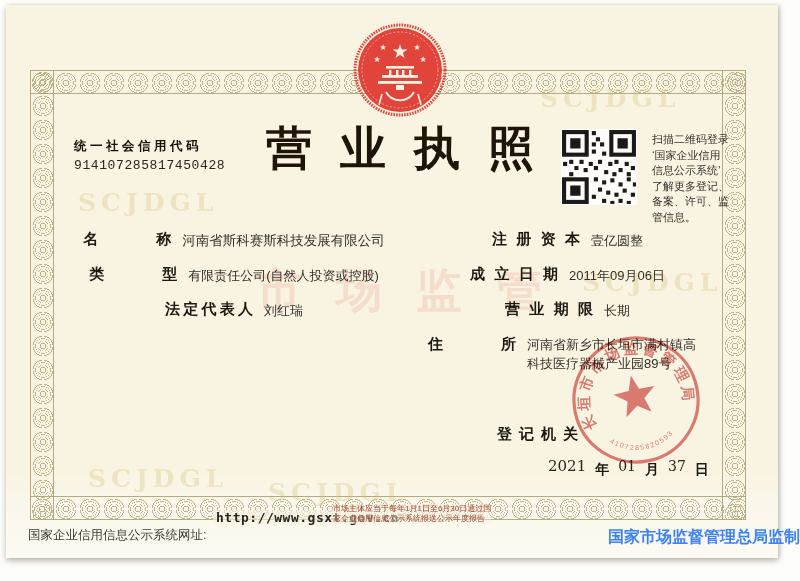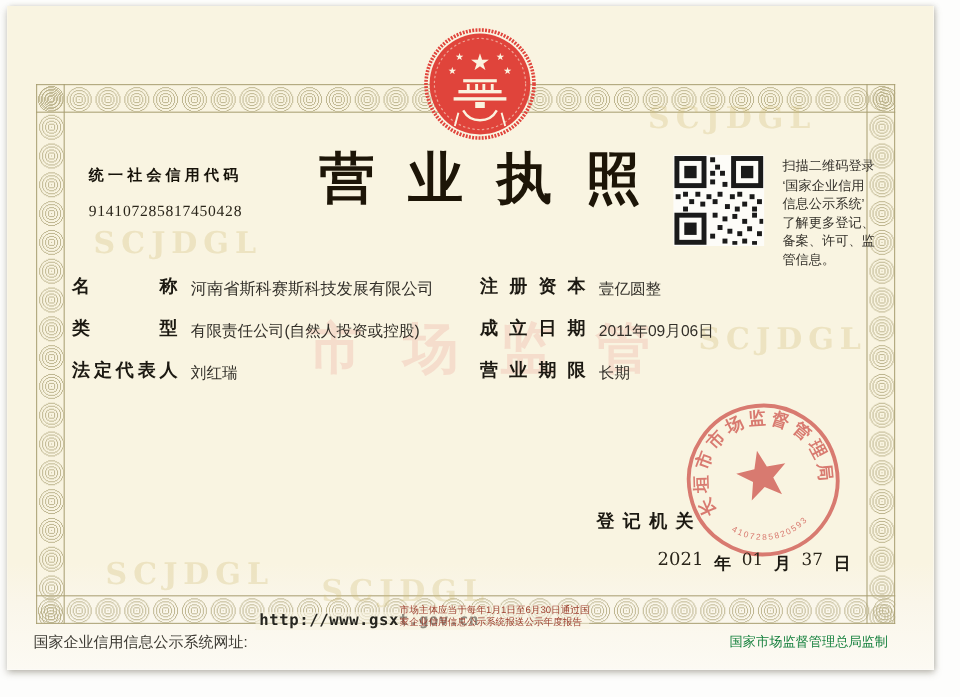--- a/index.html
+++ b/index.html
@@ -25,41 +25,41 @@
   .b-left   { left:30px; top:70px;  width:24px;  height:450px; border-left:1px solid #a99f72; border-right:1px solid #a99f72; }
   .b-right  { left:722px; top:70px; width:24px;  height:450px; border-left:1px solid #a99f72; border-right:1px solid #a99f72; }
 
   .wm { position:absolute; font-weight:bold; font-size:25px; letter-spacing:5px;
         color:rgba(208,188,118,.30); font-family:"DejaVu Serif", serif; }
   .wm-pink { position:absolute; left:256px; top:260px; font-size:46px; font-weight:bold;
              letter-spacing:34px; color:rgba(228,128,122,.20); white-space:nowrap; }
 
   .credit-code { position:absolute; left:74px; top:138px; }
   .credit-code .lab { font-size:12.5px; font-weight:bold; letter-spacing:3.5px; color:#17130a; }
-  .credit-code .num { margin-top:13px; font-family:Liberation Serif, serif; font-size:13px;
+  .credit-code .num { margin-top:3px; font-family:Liberation Mono, monospace; font-size:13px;
                       letter-spacing:.6px; color:#2a251a; }
 
   .emblem { position:absolute; left:352px; top:22px; width:96px; height:96px; }
 
   .title { position:absolute; left:0; top:118px; width:100%; text-align:center;
            font-size:46px; font-weight:700; letter-spacing:28px; padding-left:28px;
            color:#1d1507; }
   .subtitle { position:absolute; left:0; top:184px; width:100%; text-align:center;
               font-size:19px; font-weight:bold; letter-spacing:6px; color:#2a2415; }
   .subtitle .copy { font-size:12px; font-weight:normal; letter-spacing:0;
                     font-family:"DejaVu Serif", serif; vertical-align:2px; }
 
   .qr-wrap { position:absolute; left:561px; top:129px; }
   .qr-note { position:absolute; left:652px; top:132px; width:104px; font-size:11px;
              line-height:15.5px; color:#33302a; white-space:pre-line; }
 
   .fields { position:absolute; }
   .f-left  { left:60px;  top:228px; width:348px; }
   .f-right { left:400px; top:228px; width:335px; }
-  .frow { display:flex; align-items:flex-start; margin-bottom:12px; line-height:21px; }
+  .frow { display:flex; align-items:flex-start; margin-bottom:12px; line-height:21px;justify-content:center; }
   .flabel { flex:0 0 88px; font-size:15px; font-weight:bold; color:#1c1912;
             text-align:justify; text-align-last:justify; }
   .fvalue { margin-left:11px; font-size:13px; color:#33302a; padding-top:2px; }
   .fvalue.scope { font-size:12px; line-height:15px; width:258px; color:#3a362e; }
   .fvalue.addr { width:180px; line-height:19px; }
 
   .reg-label { position:absolute; left:497px; top:425px; font-size:15px; font-weight:bold;
                letter-spacing:7px; color:#1c1912; }
 
   .date-line { position:absolute; left:548px; top:460px; white-space:nowrap; color:#1c1912; }
@@ -71,21 +71,21 @@
   .seal { position:absolute; left:556px; top:320px; width:160px; height:160px;
           transform:rotate(-12deg); opacity:.85; mix-blend-mode:multiply; }
 
   .url { position:absolute; left:213px; top:510px; font-family:"DejaVu Sans Mono", monospace;
          font-size:13px; font-weight:bold; letter-spacing:.5px; color:#262620;
          background:rgba(249,244,225,.6); padding:0 3px; }
   .annual-note { position:absolute; left:333px; top:504px; font-size:8px; line-height:10px;
                  color:#9c3c2c; white-space:pre-line; background:rgba(249,244,225,.5); }
 
   .footer-left  { position:absolute; left:28px;  top:527px; font-size:12.5px; color:#3c3a33; }
-  .footer-right { position:absolute; left:608px; top:527px; font-size:11px; color:#15803d; }
+  .footer-right { position:absolute; left:608px; top:527px; font-size:16px; color:#3b82f6;font-weight:bold; }
 </style>
 </head>
 <body>
 
 <div class="scan">
   <div class="paper"></div>
 
   <div class="band b-top"></div>
   <div class="band b-bottom"></div>
   <div class="band b-left"></div>
@@ -217,20 +217,24 @@
       <span class="fvalue">壹亿圆整</span>
     </div>
     <div class="frow">
       <span class="flabel">成立日期</span>
       <span class="fvalue">2011年09月06日</span>
     </div>
     <div class="frow">
       <span class="flabel">营业期限</span>
       <span class="fvalue">长期</span>
     </div>
+    <div class="frow">
+      <span class="flabel">住所</span>
+      <span class="fvalue addr">河南省新乡市长垣市满村镇高科技医疗器械产业园89号</span>
+    </div>
   </div>
 
   <div class="seal">
     <svg viewBox="0 0 160 160" width="160" height="160">
       <circle cx="80" cy="80" r="62" fill="none" stroke="#d96a68" stroke-width="3.2"></circle>
       <path d="M80,55 L85.3,69.7 L100.9,70.2 L88.6,79.8 L92.9,94.8 L80,86 L67.1,94.8 L71.4,79.8 L59.1,70.2 L74.7,69.7 Z" fill="#d96a68"></path>
       <defs>
         <path id="sealArc" d="M 37.4,99.9 A 47,47 0 1 1 122.6,99.9"></path>
         <path id="numArc" d="M 41.7,112.1 A 50,50 0 0 0 118.3,112.1"></path>
       </defs>

